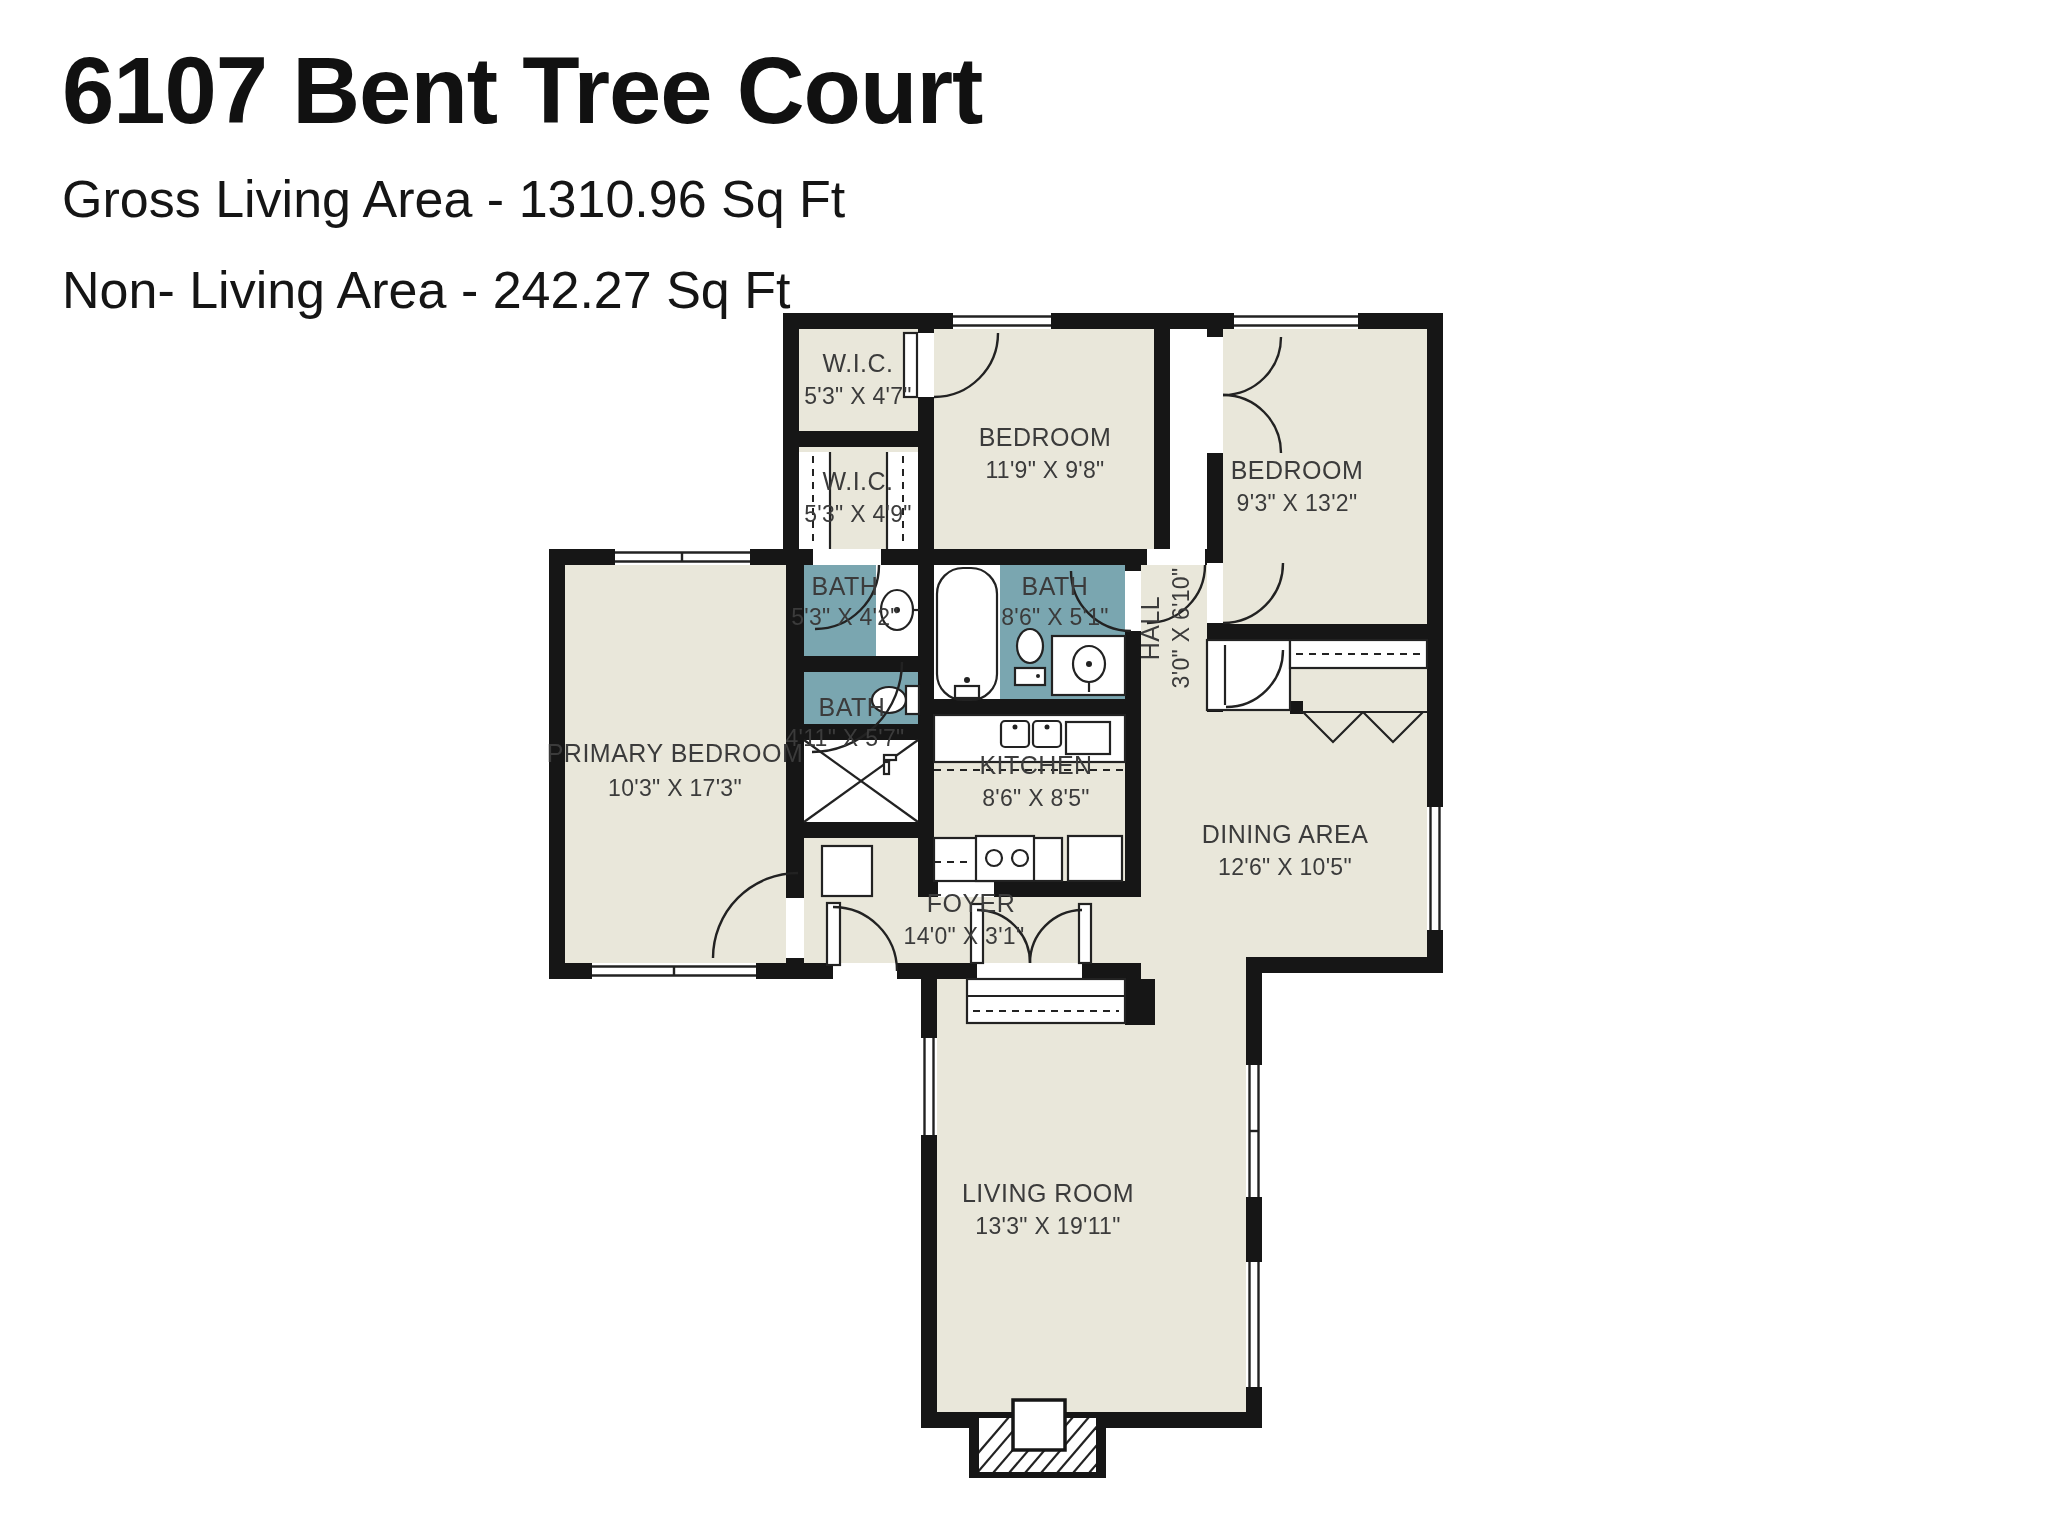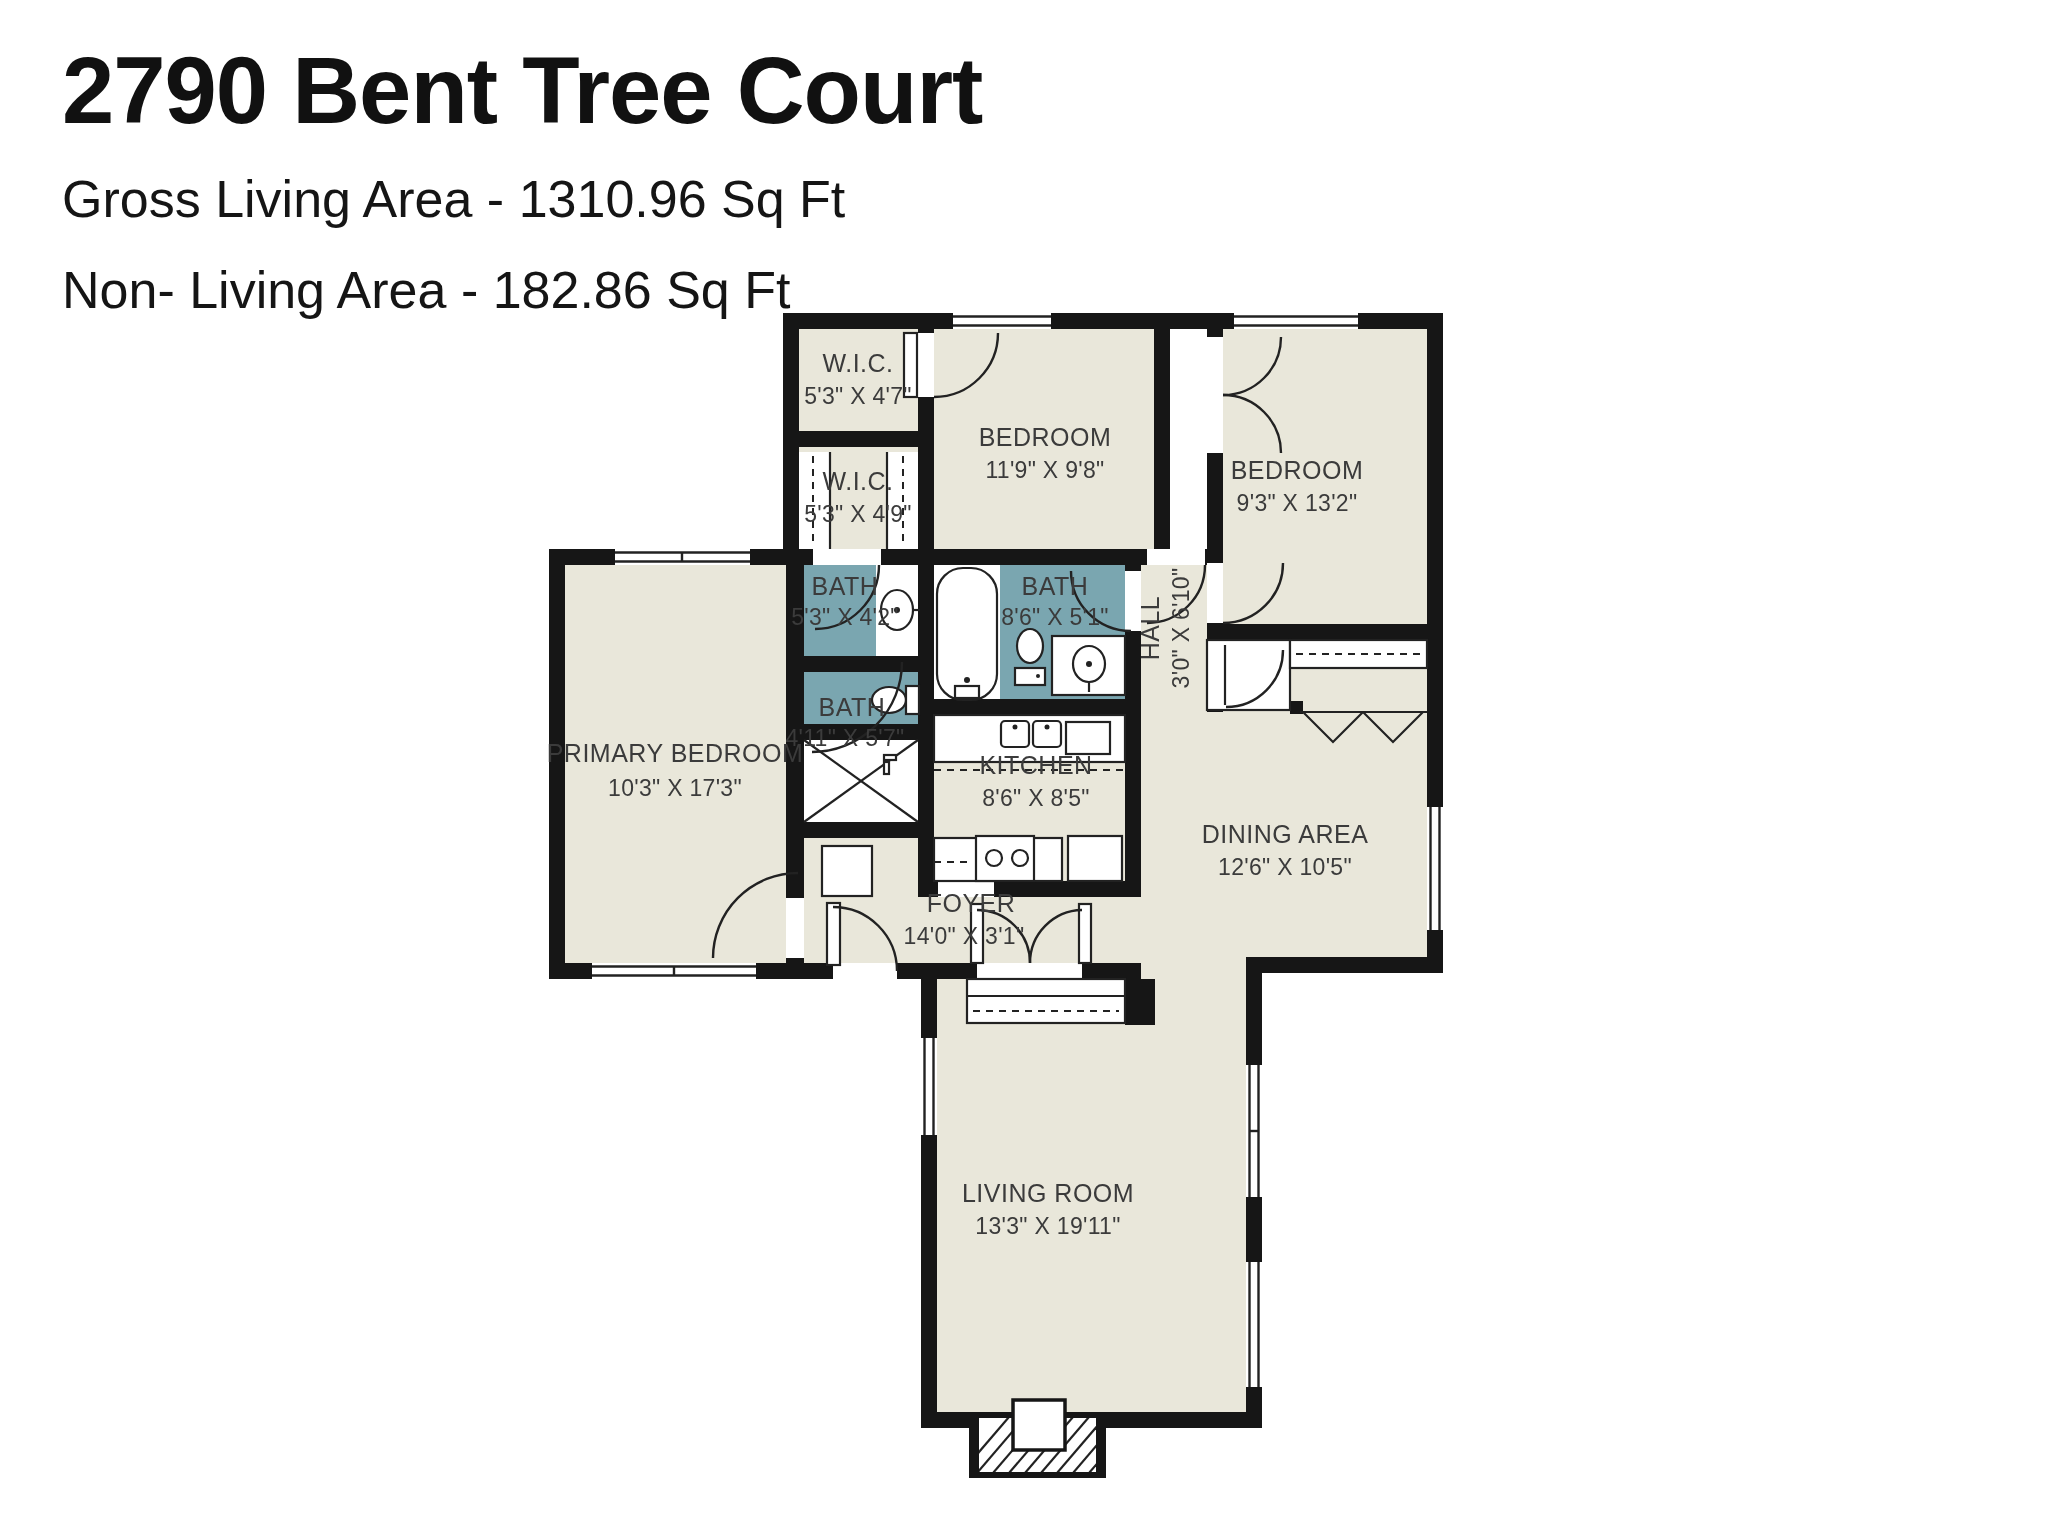--- a/index.html
+++ b/index.html
@@ -16,23 +16,23 @@
   .fx{fill:#ffffff;stroke:#222222;stroke-width:2.2;}
   .ln{stroke:#222222;stroke-width:2.2;fill:none;}
   .arc{stroke:#222222;stroke-width:2.4;fill:none;}
   .dash{stroke:#222222;stroke-width:2;fill:none;stroke-dasharray:7 6;}
   .winln{stroke:#222222;stroke-width:2.4;fill:none;}
 </style>
 </head>
 <body>
 
 <div class="header">
-  <h1>2790 Bent Tree Court</h1>
+  <h1>6107 Bent Tree Court</h1>
   <div class="sub">Gross Living Area - 1310.96 Sq Ft</div>
-  <div class="sub">Non- Living Area - 182.86 Sq Ft</div>
+  <div class="sub">Non- Living Area - 242.27 Sq Ft</div>
 </div>
 
 <svg id="plan" width="2048" height="1536" viewBox="0 0 2048 1536" xmlns="http://www.w3.org/2000/svg">
   <defs>
     <clipPath id="fpclip">
         <rect x="979" y="1418" width="117" height="54"></rect>
       </clipPath>
   </defs>
 
   <g>

